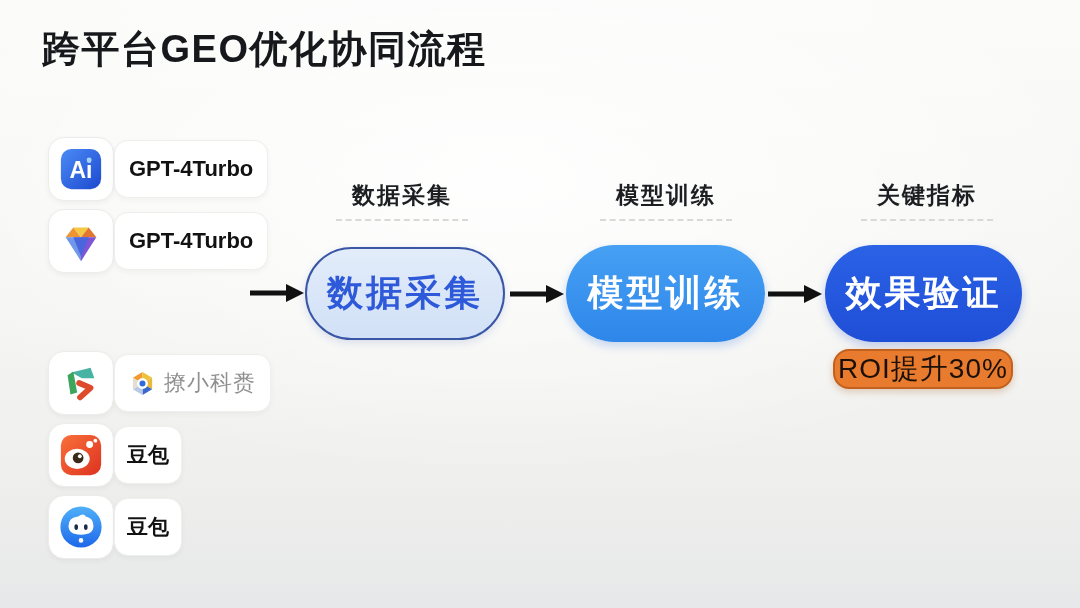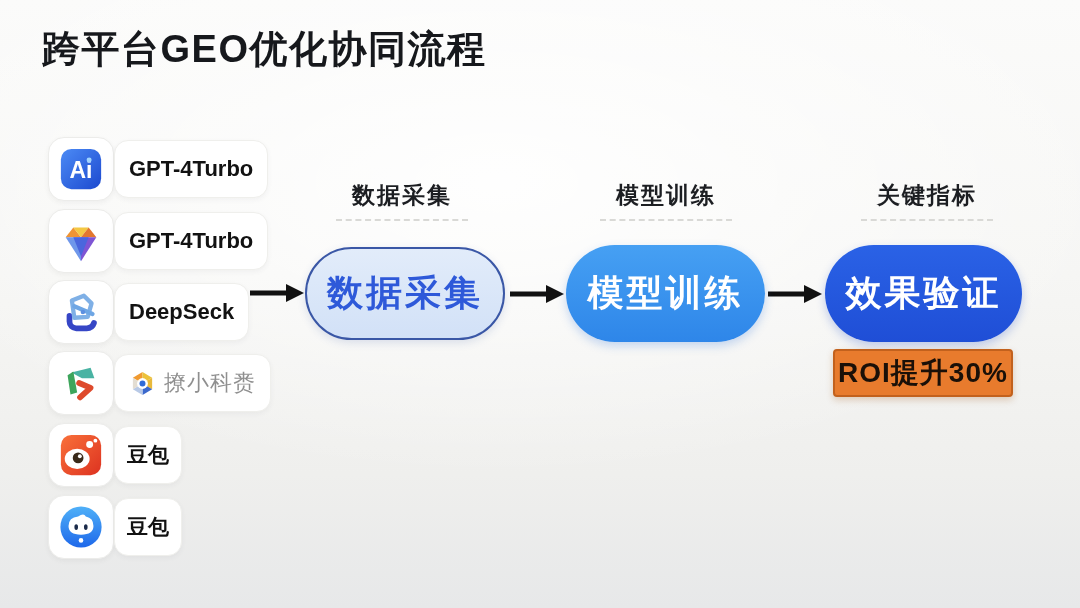--- a/index.html
+++ b/index.html
@@ -55,24 +55,24 @@
     left:566px;top:245px;width:199px;height:97px;
     background:linear-gradient(180deg,#46a0f3,#2e86e9);
     color:#ffffff;box-shadow:0 4px 10px rgba(40,110,220,.25);
   }
   .pill-dark{
     left:825px;top:245px;width:197px;height:97px;
     background:linear-gradient(180deg,#2a62e6,#1f4ed6);
     color:#ffffff;box-shadow:0 4px 10px rgba(25,70,200,.25);
   }
   .roi-badge{
-    position:absolute;left:833px;top:349px;width:180px;height:48px;
-    background:#e87b2d;border:2px solid #c2611d;border-radius:4px;
+    position:absolute;left:833px;top:349px;width:180px;height:40px;
+    background:#e87b2d;border:2px solid #c2611d;border-radius:16px;
     display:flex;align-items:center;justify-content:center;box-sizing:border-box;
-    font-size:28px;font-weight:700;color:#1a1008;letter-spacing:1px;
+    font-size:28px;font-weight:400;color:#1a1008;letter-spacing:1px;
     box-shadow:0 3px 7px rgba(160,80,10,.25);
   }
   .arrow{position:absolute;}
   .ptext, .stage-head, .title{user-select:none;}
 </style>
 </head>
 <body>
 
 <div class="canvas">
 
@@ -106,33 +106,20 @@
         <polygon points="8,20 24,20 24,45" fill="#6f97ea"></polygon>
         <polygon points="24,20 40,20 24,45" fill="#7e55d4"></polygon>
         <polygon points="16,20 32,20 24,40" fill="#4a66dd"></polygon>
       </svg>
     </div>
     <div class="plabel">
       <span class="ptext">GPT-4Turbo</span>
     </div>
   </div>
 
-  <div class="prow" style="top:280px">
-    <div class="icon-card">
-      <svg width="46" height="46" viewBox="0 0 48 48">
-        <path d="M12 28 v6 a7 7 0 0 0 7 7 h11 a8 8 0 0 0 7.5 -5.5" fill="none" stroke="#3646c6" stroke-width="6" stroke-linecap="round"></path>
-        <path d="M17 30 L14.5 12 L27 7 L35 15 L31 29 Z" fill="none" stroke="#7fb0e6" stroke-width="4.5" stroke-linejoin="round"></path>
-        <line x1="17" y1="18" x2="36" y2="26" stroke="#6ea6e4" stroke-width="4.5" stroke-linecap="round"></line>
-        <circle cx="26" cy="24" r="2.4" fill="#5b8fe0"></circle>
-      </svg>
-    </div>
-    <div class="plabel">
-      <span class="ptext">DeepSeck</span>
-    </div>
-  </div>
 
   <div class="prow" style="top:351px">
     <div class="icon-card">
       <svg width="46" height="46" viewBox="0 0 48 48">
         <polygon points="14,13 34,8 38,19 25,19" fill="#49b3a3"></polygon>
         <polygon points="10,16 16,12 20,34 13,36" fill="#3da55c"></polygon>
         <polyline points="22,24 34,29 23,39" fill="none" stroke="#de4a2c" stroke-width="6" stroke-linecap="round" stroke-linejoin="round"></polyline>
       </svg>
     </div>
     <div class="plabel muted">

